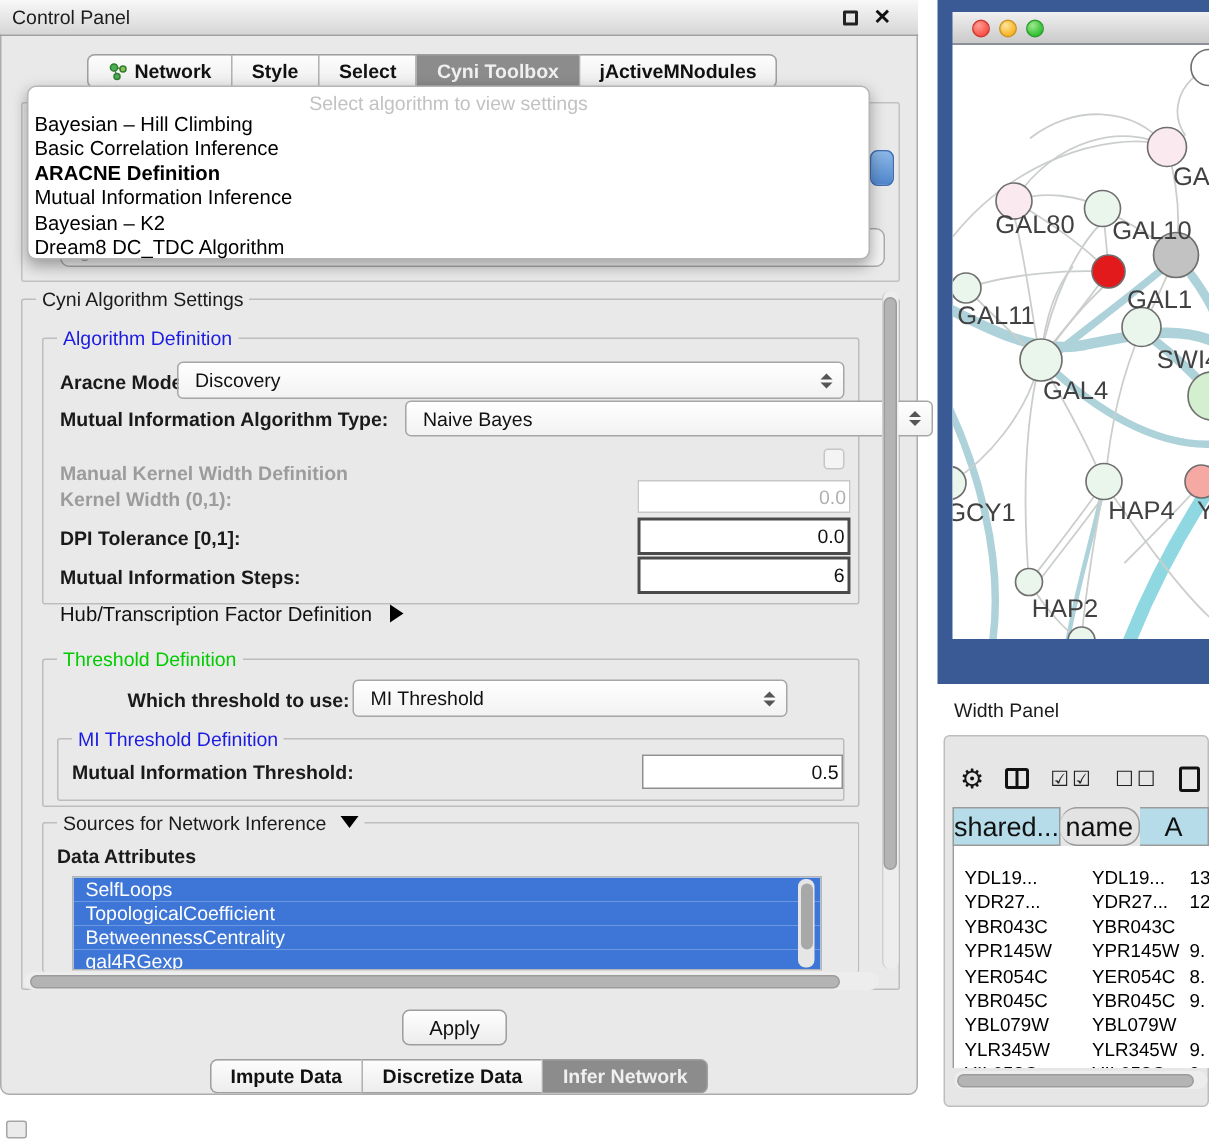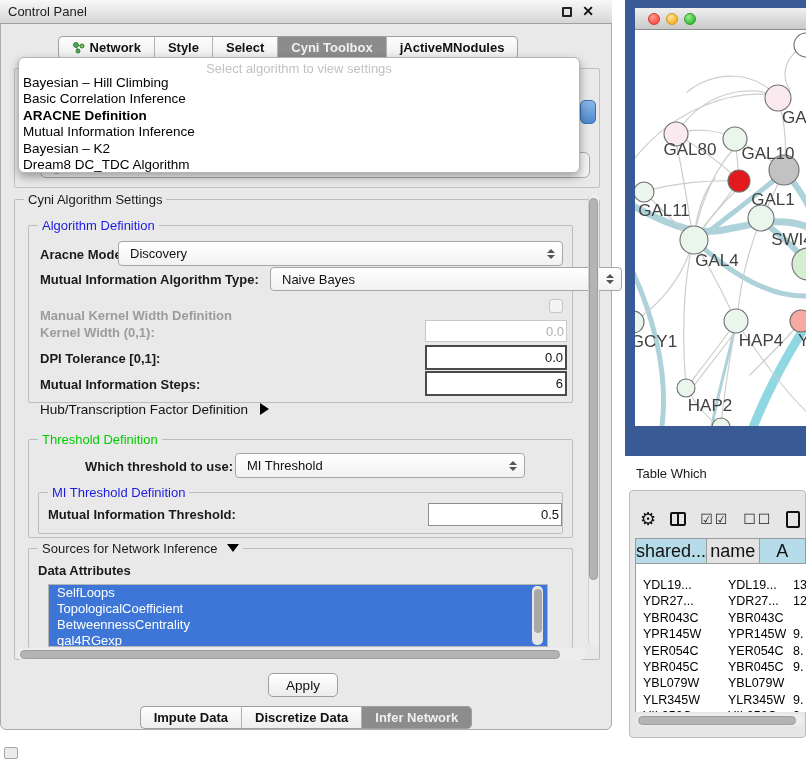--- a/index.html
+++ b/index.html
@@ -357,32 +357,32 @@
           <text x="157" y="215" text-anchor="middle" font-size="17" font-family="&quot;Liberation Sans&quot;, sans-serif" fill="#414141">SWI4</text>
           <text x="82" y="236" text-anchor="middle" font-size="17" font-family="&quot;Liberation Sans&quot;, sans-serif" fill="#414141">GAL4</text>
           <text x="19" y="317" text-anchor="middle" font-size="17" font-family="&quot;Liberation Sans&quot;, sans-serif" fill="#414141">GCY1</text>
           <text x="126" y="316" text-anchor="middle" font-size="17" font-family="&quot;Liberation Sans&quot;, sans-serif" fill="#414141">HAP4</text>
           <text x="163" y="316" text-anchor="start" font-size="17" font-family="&quot;Liberation Sans&quot;, sans-serif" fill="#414141">Y</text>
           <text x="75" y="381" text-anchor="middle" font-size="17" font-family="&quot;Liberation Sans&quot;, sans-serif" fill="#414141">HAP2</text>
         </svg>
     </div>
   </div>
 
-  <div class="abs" id="tp-title">Table Which</div>
+  <div class="abs" id="tp-title">Width Panel</div>
   <div class="abs" id="tp-box"></div>
   <div class="abs" id="tp-toolbar">
     <span class="gear">⚙</span>
     <span class="cols-icon"></span>
     <span class="chk">☑☑</span>
     <span class="chk">☐☐</span>
     <span class="doc-icon"></span>
   </div>
   <div class="abs" id="tbl-header">
       <div class="th blue" style="width: 85px;">shared...</div>
-      <div class="th gray" style="width: 68px;">name</div>
+      <div class="th gray" style="width: 68px; border-radius: 11px;">name</div>
       <div class="th blue" style="width: 60px;">A</div>
     </div>
   <div class="abs" id="tbl-rows">
       <div class="tr" style="top: 0px;">
         <div class="td c1">YDL19...</div>
         <div class="td c2">YDL19...</div>
         <div class="td c3">13</div>
       </div>
       <div class="tr" style="top: 16.4px;">
         <div class="td c1">YDR27...</div>

